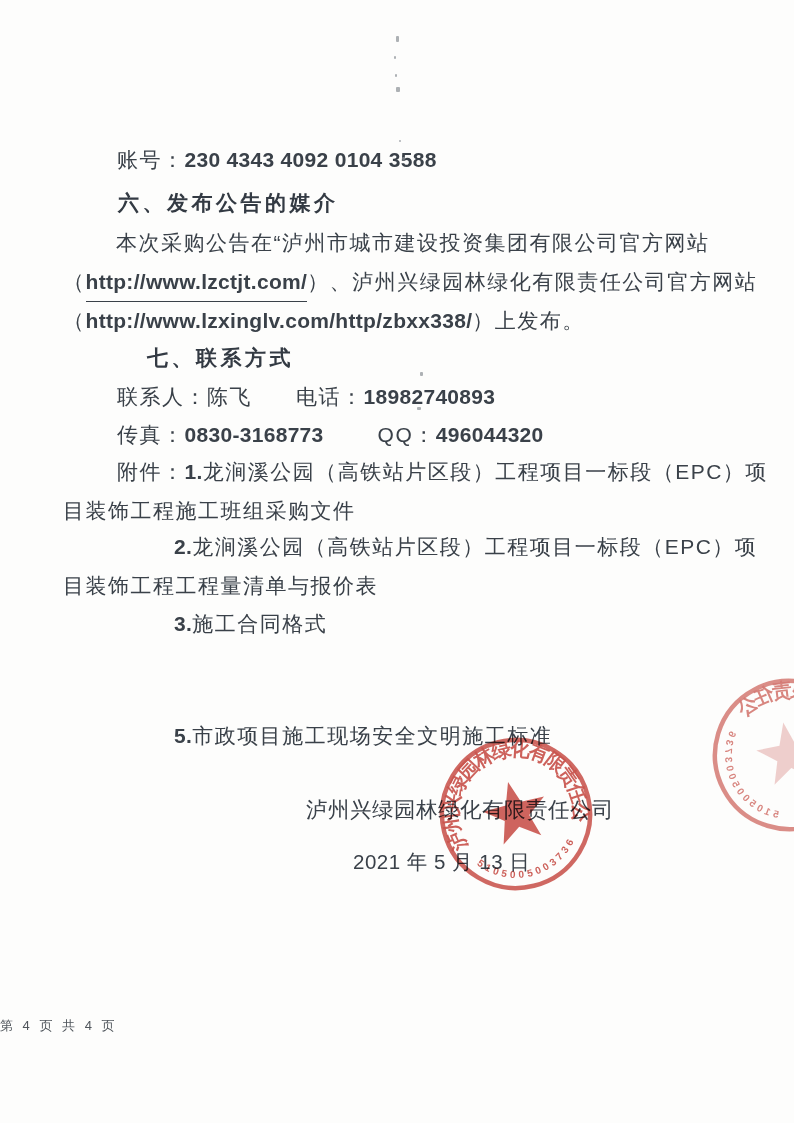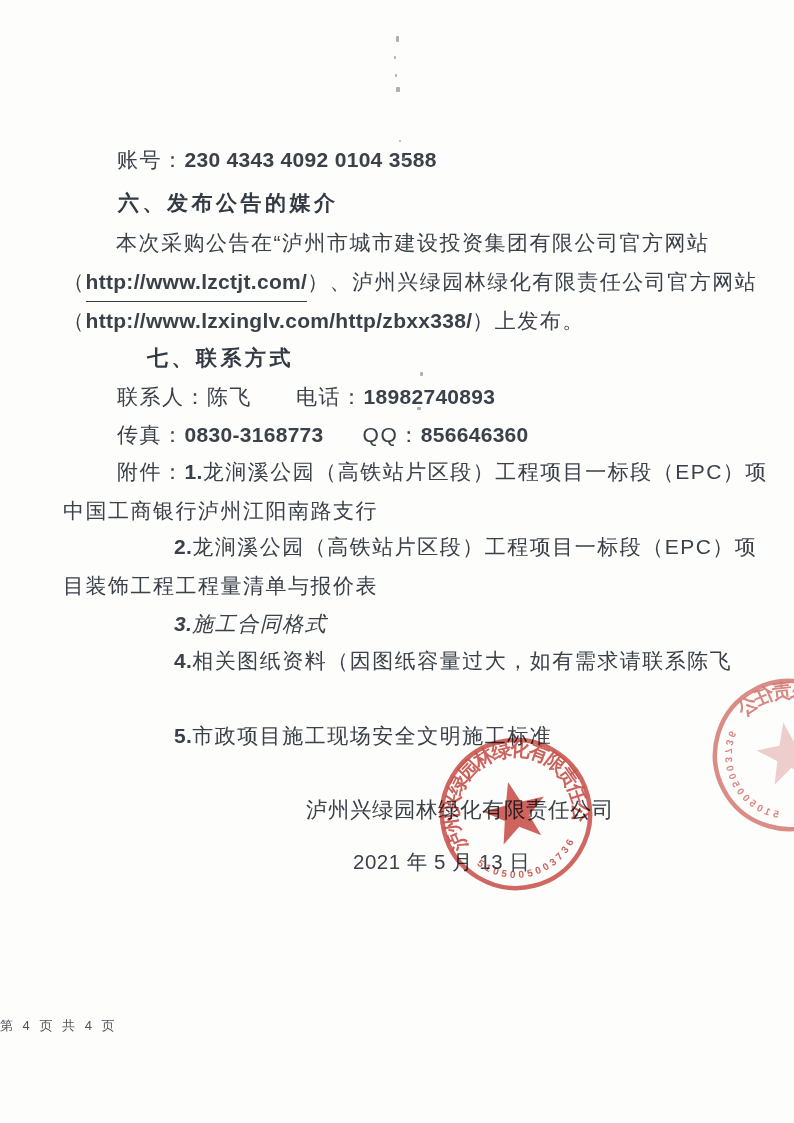--- a/index.html
+++ b/index.html
@@ -25,21 +25,21 @@
   }
   .val {
     font-weight: 600;
     letter-spacing: 0.3px;
   }
   .url-underline {
     border-bottom: 1.5px solid #3a4149;
     padding-bottom: 8px;
   }
   .gap-phone { margin-left: 44px; }
-  .gap-qq { margin-left: 39px; }
+  .gap-qq { margin-left: 54px; }
   .sig { letter-spacing: 0.5px; }
   .footer-line {
     position: absolute;
     left: 0; top: 1017px;
     width: 100%;
     text-align: left;
     font-size: 13px;
     letter-spacing: 3px;
     color: #50565c;
   }
@@ -68,31 +68,30 @@
   <div class="line head" style="left:118px; top:189px;">六、发布公告的媒介</div>
 
   <div class="line" style="left:116px; top:229px;text-align:center;">本次采购公告在“泸州市城市建设投资集团有限公司官方网站</div>
   <div class="line" style="left:63px; top:268px;"><span>（</span><span class="val url-underline">http://www.lzctjt.com/</span><span>）、泸州兴绿园林绿化有限责任公司官方网站</span></div>
   <div class="line" style="left:63px; top:307px;"><span>（</span><span class="val">http://www.lzxinglv.com/http/zbxx338/</span><span>）上发布。</span></div>
 
   <div class="line head" style="left:118px; top:344px;margin-left:29px;">七、联系方式</div>
 
   <div class="line" style="left:117px; top:383px;"><span>联系人：</span><span>陈飞</span><span class="gap-phone">电话：</span><span class="val">18982740893</span></div>
 
-  <div class="line" style="left:117px; top:421px;"><span>传真：</span><span class="val">0830-3168773</span><span class="gap-qq">QQ：</span><span class="val">856646360</span></div>
+  <div class="line" style="left:117px; top:421px;"><span>传真：</span><span class="val">0830-3168773</span><span class="gap-qq">QQ：</span><span class="val">496044320</span></div>
 
   <div class="line" style="left:117px; top:458px;"><span>附件：</span><span class="val">1.</span><span>龙涧溪公园（高铁站片区段）工程项目一标段（EPC）项</span></div>
-  <div class="line" style="left:63px; top:497px;">中国工商银行泸州江阳南路支行</div>
+  <div class="line" style="left:63px; top:497px;">目装饰工程施工班组采购文件</div>
 
   <div class="line" style="left:174px; top:533px;"><span class="val">2.</span><span>龙涧溪公园（高铁站片区段）工程项目一标段（EPC）项</span></div>
   <div class="line" style="left:63px; top:572px;text-align:right;">目装饰工程工程量清单与报价表</div>
 
-  <div class="line" style="left:174px; top:610px;font-style:italic;"><span class="val">3.</span><span>施工合同格式</span></div>
+  <div class="line" style="left:174px; top:610px;"><span class="val">3.</span><span>施工合同格式</span></div>
 
-  <div class="line" style="left:174px; top:647px;"><span class="val">4.</span><span>相关图纸资料（因图纸容量过大，如有需求请联系陈飞</span></div>
 
   <div class="line" style="left:174px; top:722px;"><span class="val">5.</span><span>市政项目施工现场安全文明施工标准</span></div>
 
   <div class="line sig" style="left:306px; top:795px; font-size:21.5px;">泸州兴绿园林绿化有限责任公司</div>
   <div class="line sig" style="left:353px; top:840px; font-size:20.5px;margin-top:8px;">2021 年 5 月 13 日</div>
 
   <div class="footer-line">第 4 页 共 4 页</div>
 
   <div class="speck" style="left:396px; top:36px; width:3px; height:6px;"></div>
   <div class="speck" style="left:394px; top:56px; width:2px; height:3px;"></div>

